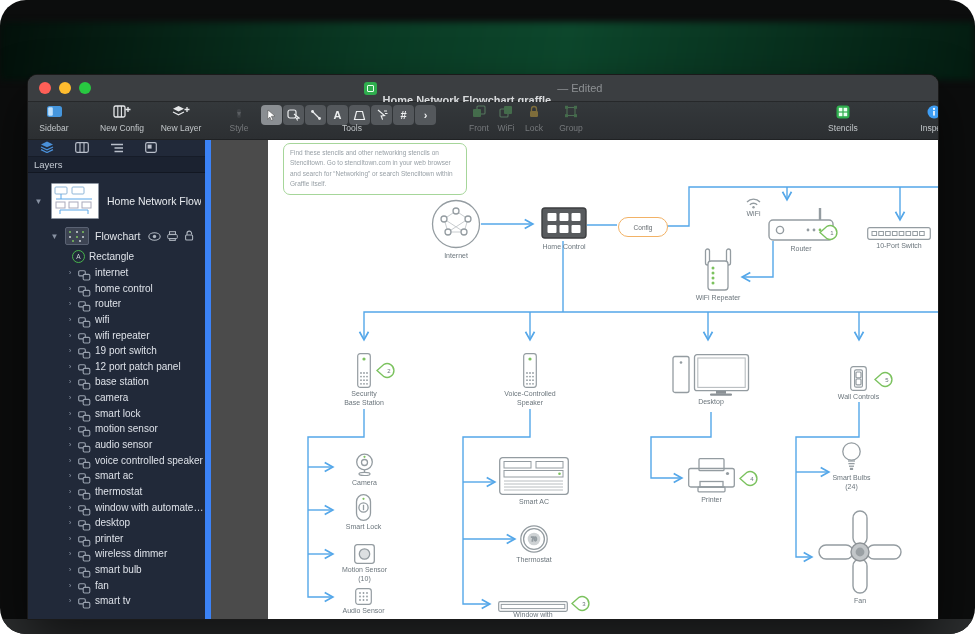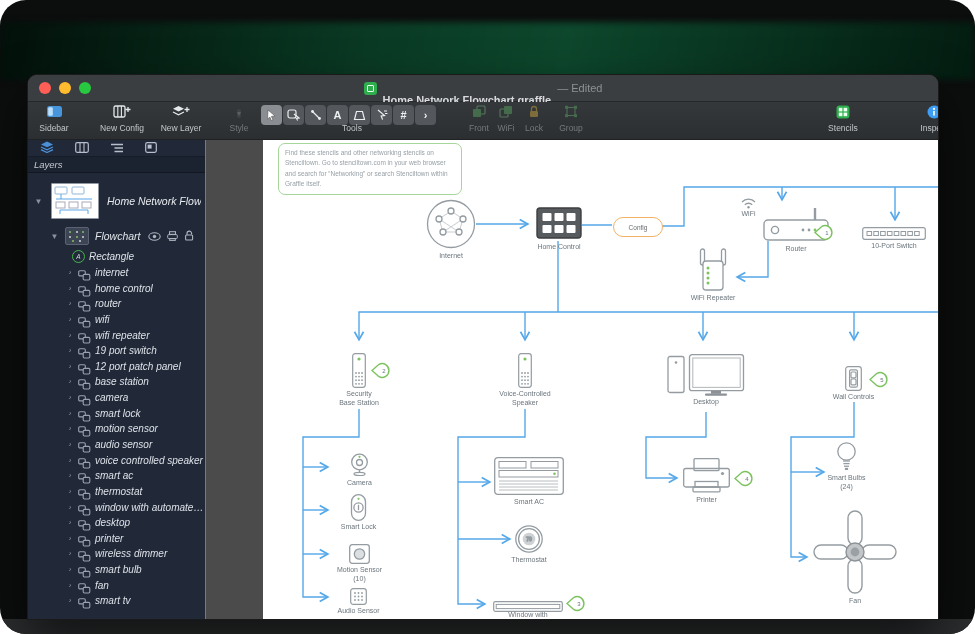--- a/index.html
+++ b/index.html
@@ -27,21 +27,21 @@
   .tbi .lb{display:block;margin-top:1px;white-space:nowrap;}
   .tbi.dim .lb{color:#76797c;}
   .tbi.dim .ic{opacity:.5;}
   .stylebtn{width:26px;height:16px;background:#4b4f53;border-radius:4px;margin:0 auto;color:#84888c;font-size:8px;line-height:16px;}
   .toolseg{display:flex;gap:1px;}
   .toolbtn{width:21px;height:20px;background:#54585c;border-radius:4px;display:flex;align-items:center;justify-content:center;color:#eceeef;font-size:11px;font-weight:bold;}
   .toolbtn.sel{background:#8a8e92;}
 
   
   .content{display:flex;height:481px;}
-  .sidebar{width:177px;background:#212939;border-right:1px solid #3b82f6;flex:none;overflow:hidden;font-style:italic;}
+  .sidebar{width:177px;background:#212939;border-right:6px solid #3b82f6;flex:none;overflow:hidden;}
   .tabs{height:16px;display:flex;align-items:center;gap:21px;padding-left:12px;border-bottom:1px solid #161c28;}
   .panel-title{height:15px;line-height:15px;padding-left:6px;font-size:9.5px;color:#c6ccd4;background:#1b2230;border-bottom:1px solid #121722;}
   .canvas-row{display:flex;align-items:center;gap:8px;padding:10px 4px 6px 6px;}
   .chev{color:#8892a2;font-size:8px;width:9px;flex:none;text-align:center;}
   .thumb{width:46px;height:34px;background:#fff;border:1px solid #8f97a3;border-radius:1px;flex:none;}
   .canvas-name{font-size:10.5px;color:#e7eaee;white-space:nowrap;overflow:hidden;}
   .layer-row{display:flex;align-items:center;gap:6px;padding:2px 4px 4px 22px;}
   .lthumb{width:22px;height:16px;background:#3d4453;border:1px solid #5a6273;border-radius:2px;flex:none;}
   .layer-name{font-size:10.5px;color:#e2e5ea;flex:1;}
   .layer-icons{display:flex;gap:6px;align-items:center;padding-right:6px;}

